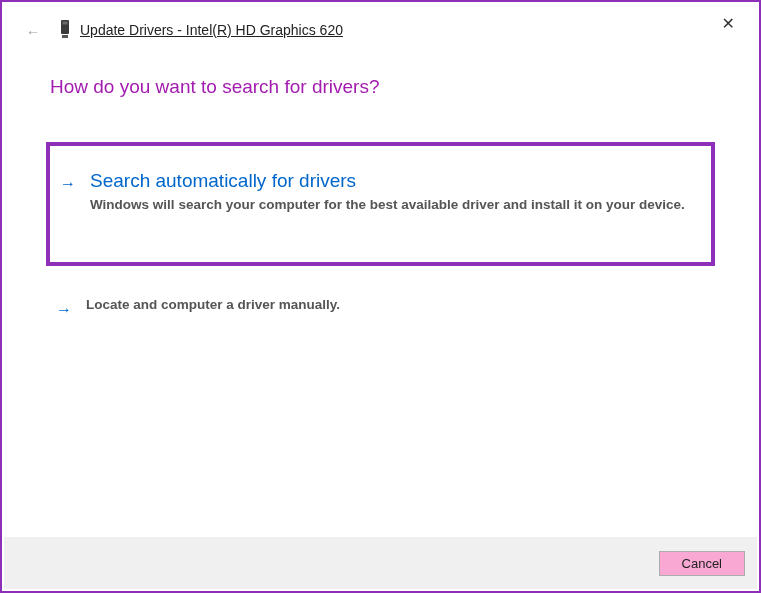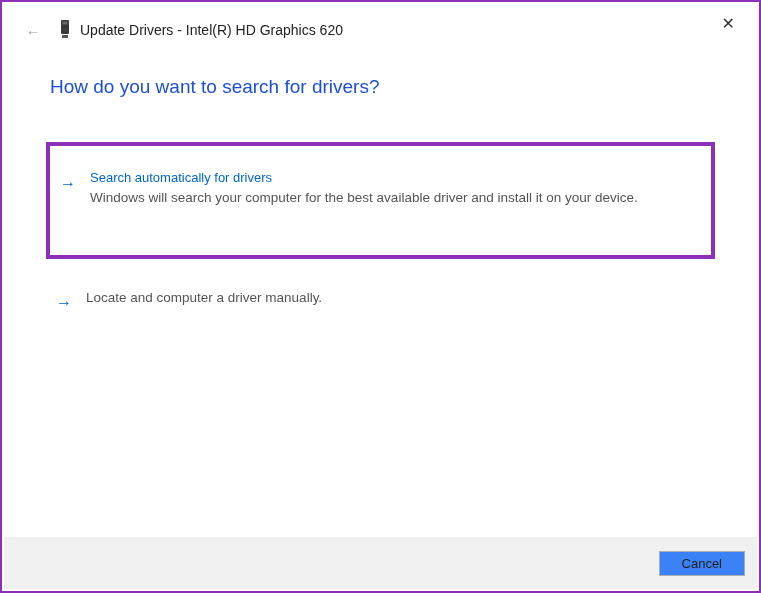--- a/index.html
+++ b/index.html
@@ -46,27 +46,28 @@
       justify-content: center;
       margin-left: 6px;
     }
     .device-icon svg {
       display: block;
     }
     .window-title {
       font-size: 14px;
       color: #222;
       font-weight: 400;
+      text-decoration: underline;
     }
     .content {
       padding: 36px 48px 0 48px;
     }
     .main-heading {
       font-size: 19px;
-      color: #1d4ed8;
+      color: #a21caf;
       font-weight: 400;
       margin-bottom: 44px;
     }
     .option {
       display: flex;
       align-items: flex-start;
       gap: 14px;
       padding: 12px 10px 12px 6px;
       cursor: pointer;
       margin-bottom: 6px;
@@ -81,45 +82,45 @@
     .option-arrow {
       color: #0066cc;
       font-size: 16px;
       line-height: 24px;
       flex-shrink: 0;
     }
     .option-text {
       flex: 1;
     }
     .option-title {
-      font-size: 13px;
+      font-size: 19px;
       color: #0066cc;
       font-weight: 400;
       margin-bottom: 4px;
     }
     .option-desc {
       font-size: 13.5px;
       color: #555;
-      font-weight: 400;
+      font-weight: 700;
       line-height: 1.35;
     }
     .bottom-bar {
       position: absolute;
       bottom: 2px;
       left: 2px;
       right: 2px;
       height: 52px;
       background: #f0f0f0;
       display: flex;
       justify-content: flex-end;
       align-items: center;
       padding-right: 12px;
     }
     .cancel-btn {
-      background: #3b82f6;
+      background: #f9a8d4;
       border: 1px solid #adadad;
       padding: 4px 22px;
       font-size: 13px;
       color: #222;
       cursor: pointer;
       font-family: inherit;
     }
   </style>
 </head>
 <body>

